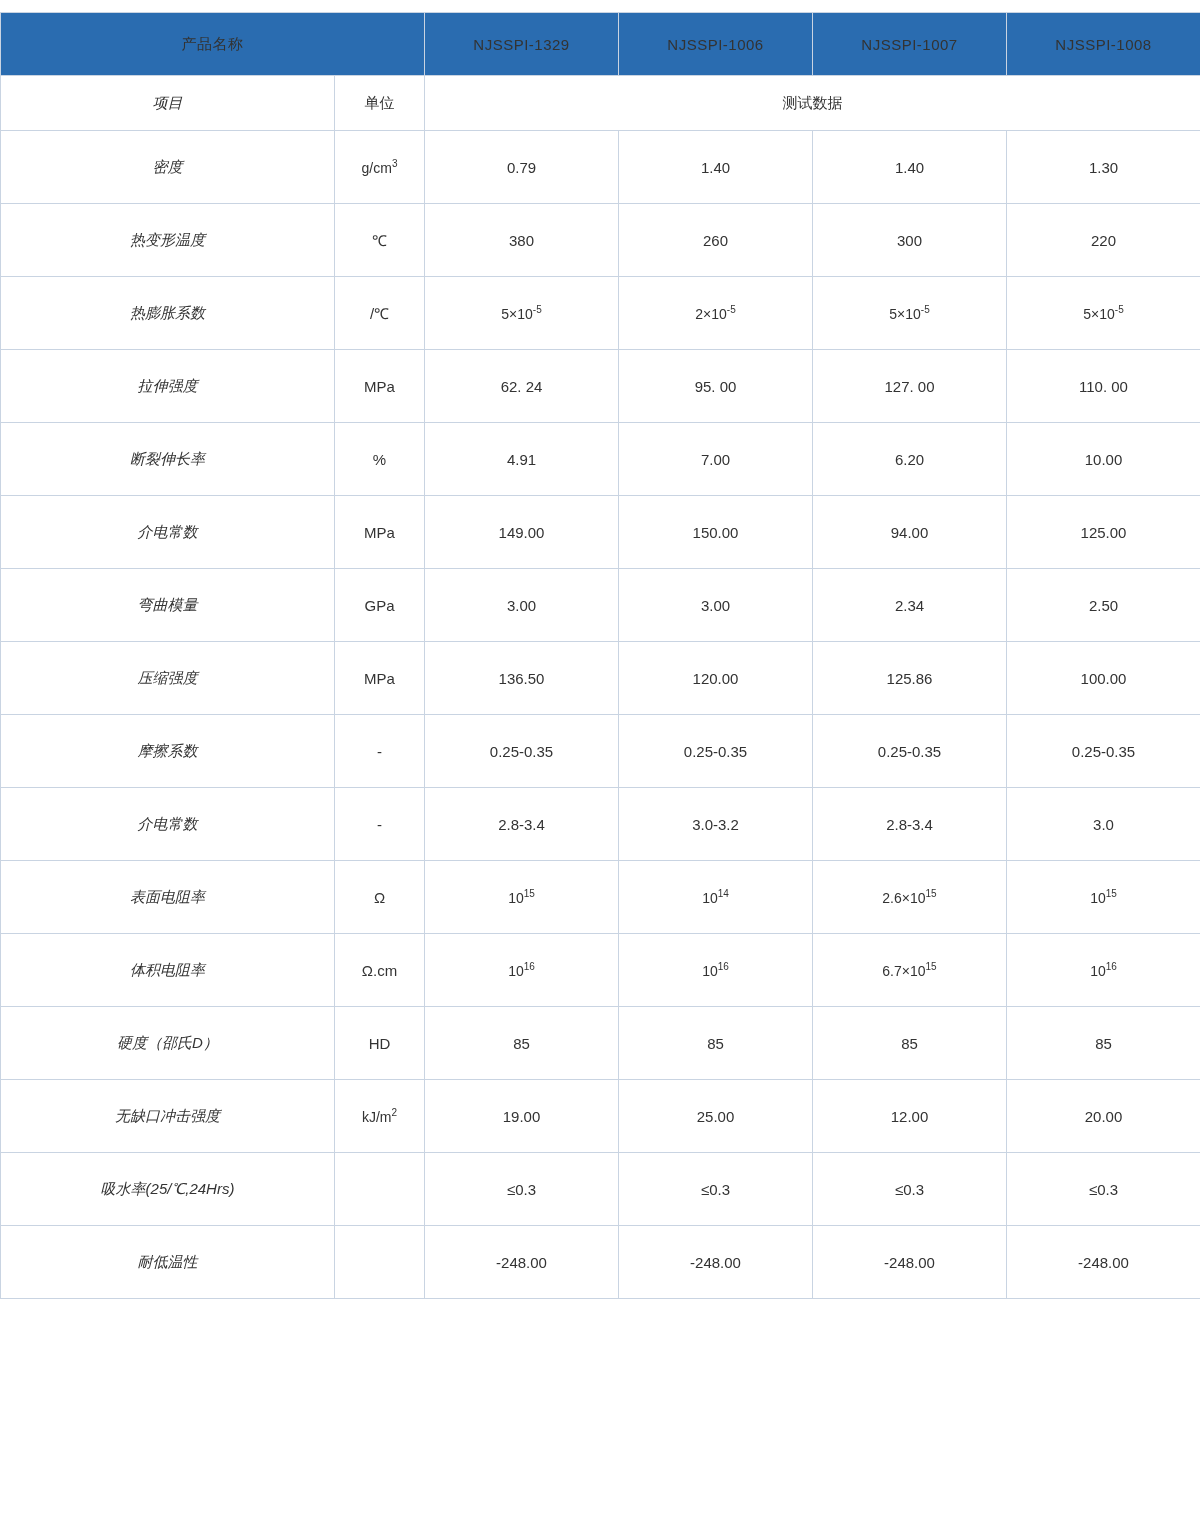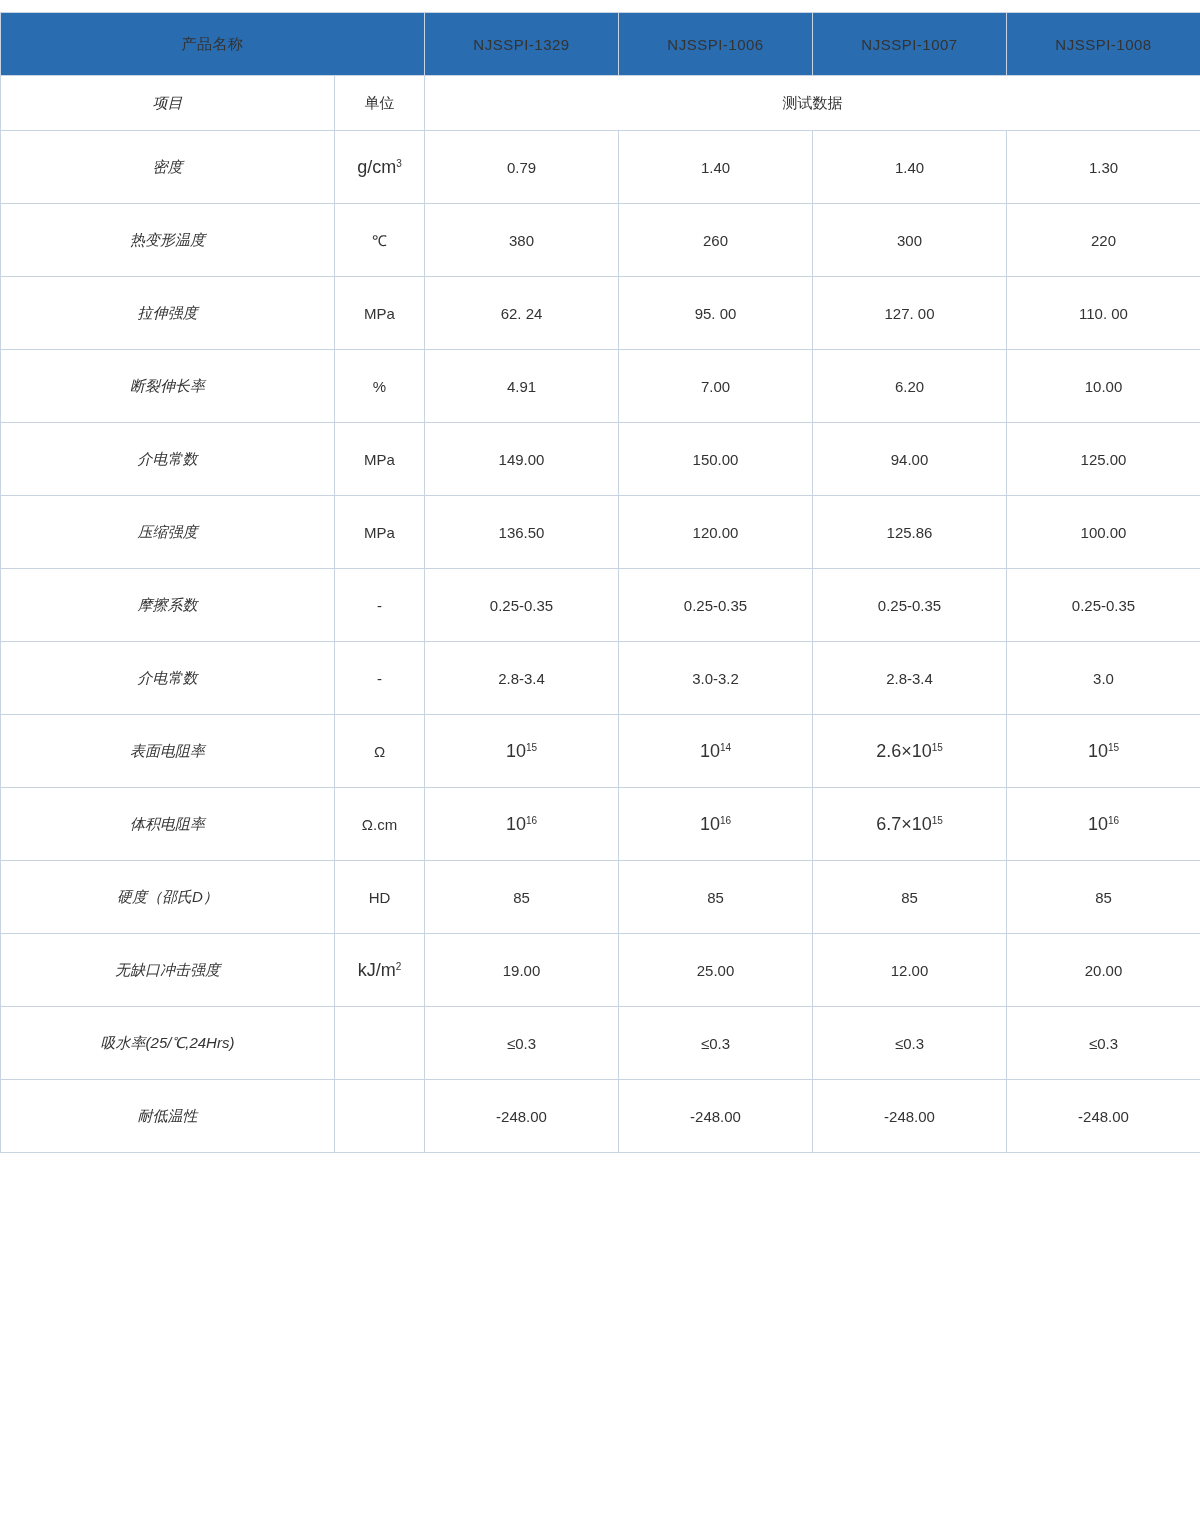--- a/index.html
+++ b/index.html
@@ -61,21 +61,21 @@
     font-size: 14px;
   }
   tr.data-row td.val-cell {
     font-size: 14px;
   }
   sup {
     font-size: 10px;
     vertical-align: super;
     line-height: 0;
   }
-  .pow-base { font-size: 18px; }
+  .pow-base { font-size: 14px; }
 </style>
 </head>
 <body>
 
 <table id="spec-table">
   <colgroup>
     <col class="c-item">
     <col class="c-unit">
     <col class="c-data">
     <col class="c-data">
@@ -107,20 +107,28 @@
       </tr>
       <tr class="data-row">
         <td class="item-cell">热变形温度</td>
         <td class="unit-cell">℃</td>
         <td class="val-cell">380</td>
         <td class="val-cell">260</td>
         <td class="val-cell">300</td>
         <td class="val-cell">220</td>
       </tr>
       <tr class="data-row">
+        <td class="item-cell">热膨胀系数</td>
+        <td class="unit-cell">/℃</td>
+        <td class="val-cell"><span class="pow-base">5×10</span><sup>-5</sup></td>
+        <td class="val-cell"><span class="pow-base">2×10</span><sup>-5</sup></td>
+        <td class="val-cell"><span class="pow-base">5×10</span><sup>-5</sup></td>
+        <td class="val-cell"><span class="pow-base">5×10</span><sup>-5</sup></td>
+      </tr>
+      <tr class="data-row">
         <td class="item-cell">拉伸强度</td>
         <td class="unit-cell">MPa</td>
         <td class="val-cell">62. 24</td>
         <td class="val-cell">95. 00</td>
         <td class="val-cell">127. 00</td>
         <td class="val-cell">110. 00</td>
       </tr>
       <tr class="data-row">
         <td class="item-cell">断裂伸长率</td>
         <td class="unit-cell">%</td>
@@ -131,20 +139,28 @@
       </tr>
       <tr class="data-row">
         <td class="item-cell">介电常数</td>
         <td class="unit-cell">MPa</td>
         <td class="val-cell">149.00</td>
         <td class="val-cell">150.00</td>
         <td class="val-cell">94.00</td>
         <td class="val-cell">125.00</td>
       </tr>
       <tr class="data-row">
+        <td class="item-cell">弯曲模量</td>
+        <td class="unit-cell">GPa</td>
+        <td class="val-cell">3.00</td>
+        <td class="val-cell">3.00</td>
+        <td class="val-cell">2.34</td>
+        <td class="val-cell">2.50</td>
+      </tr>
+      <tr class="data-row">
         <td class="item-cell">压缩强度</td>
         <td class="unit-cell">MPa</td>
         <td class="val-cell">136.50</td>
         <td class="val-cell">120.00</td>
         <td class="val-cell">125.86</td>
         <td class="val-cell">100.00</td>
       </tr>
       <tr class="data-row">
         <td class="item-cell">摩擦系数</td>
         <td class="unit-cell">-</td>

